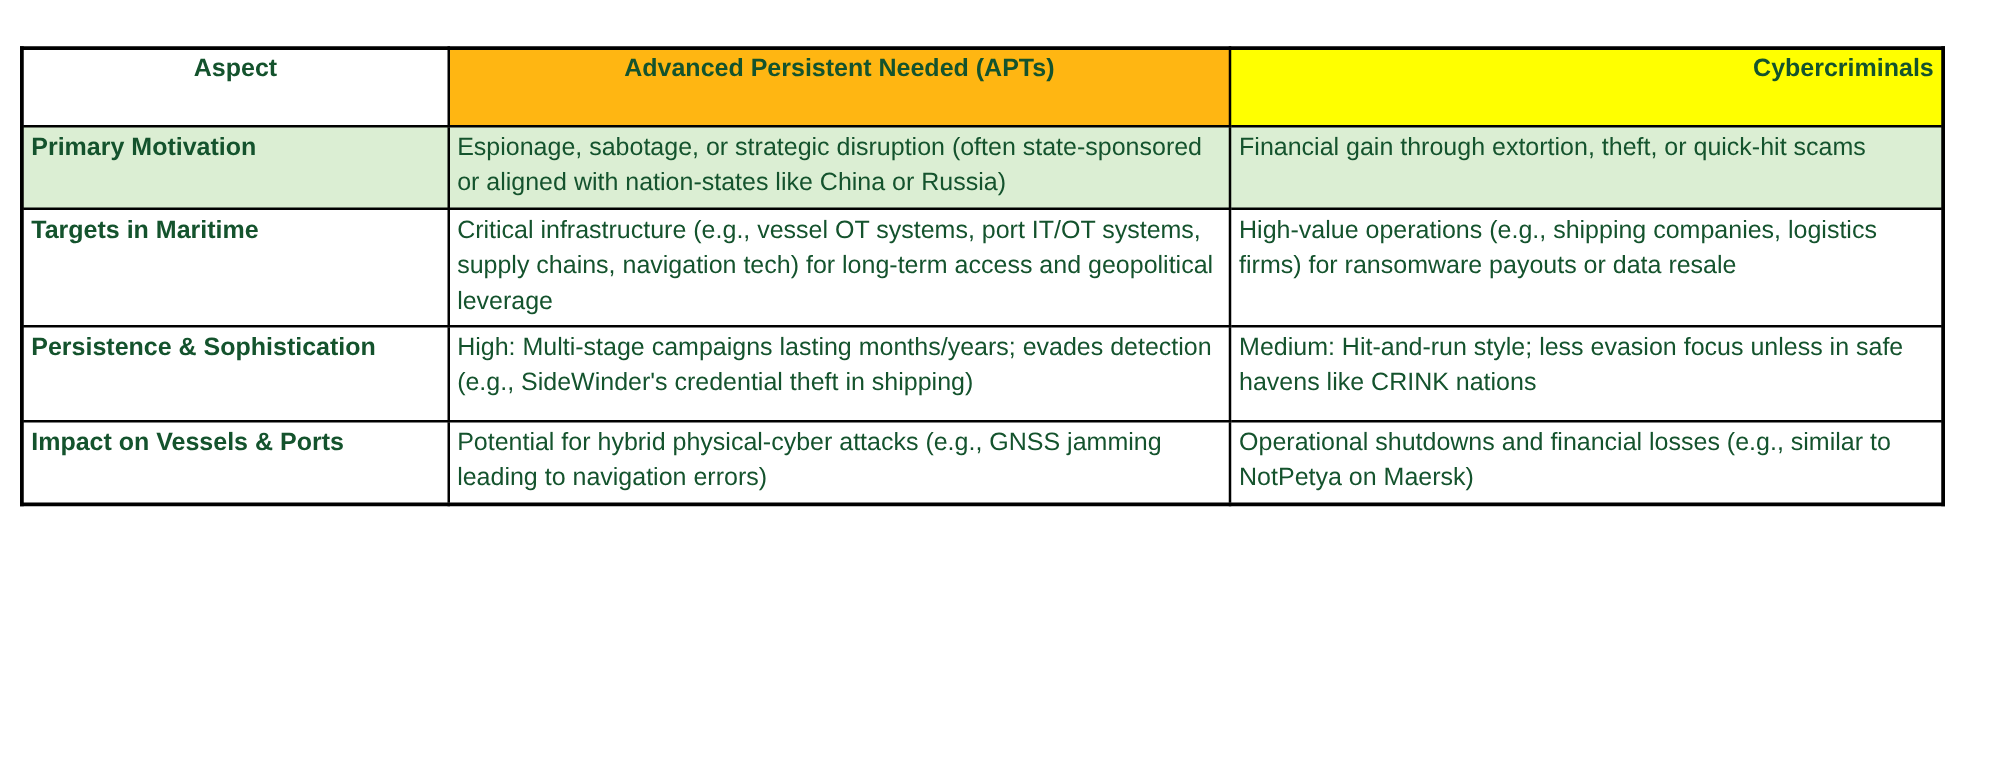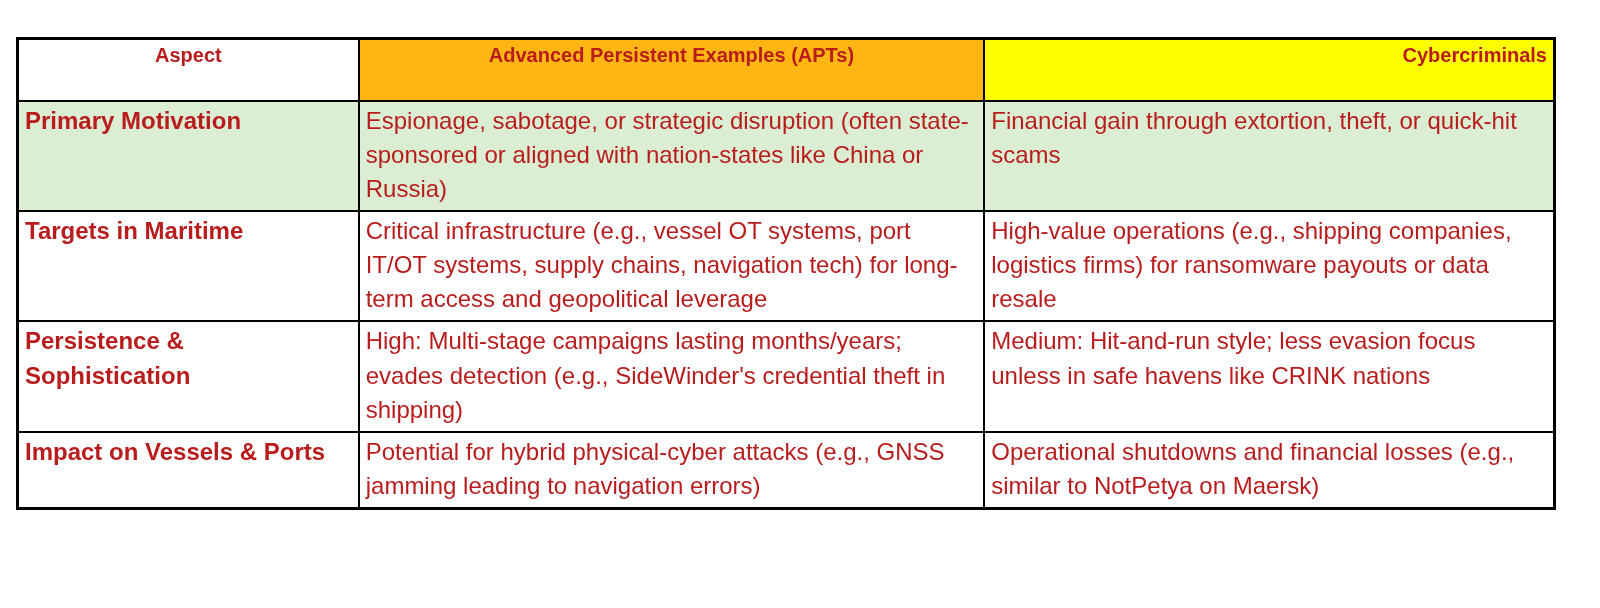--- a/index.html
+++ b/index.html
@@ -21,34 +21,34 @@
     border-collapse: collapse;
     table-layout: fixed;
     border: 3px solid #000000;
   }
   col.c-aspect { width: 22.2%; }
   col.c-apt    { width: 40.7%; }
   col.c-cyber  { width: 37.1%; }
   th, td {
     border: 2px solid #000000;
     vertical-align: top;
-    color: #b91c1c;
+    color: #14532d;
   }
   th {
     font-size: 20px;
     font-weight: bold;
     text-align: center;
     padding: 4px 6px;
     height: 52px;
   }
   th.hdr-aspect { background: #ffffff; }
   th.hdr-apt    { background: #ffb612; }
   th.hdr-cyber  { background: #ffff00; text-align: right; }
   td {
-    font-size: 24px;
+    font-size: 20px;
     line-height: 1.42;
     padding: 2px 6px 4px 6px;
     text-align: left;
     background: #ffffff;
   }
   td.aspect-cell { font-weight: bold; }
   tr.shaded td { background: #dbeed3; }
   
   tbody tr:nth-child(1) td { height: 58px; }
   tbody tr:nth-child(2) td { height: 86px; }
@@ -64,21 +64,21 @@
 <div class="table-wrap">
   <table class="cmp">
     <colgroup>
       <col class="c-aspect">
       <col class="c-apt">
       <col class="c-cyber">
     </colgroup>
     <thead>
       <tr>
         <th class="hdr-aspect">Aspect</th>
-        <th class="hdr-apt">Advanced Persistent Examples (APTs)</th>
+        <th class="hdr-apt">Advanced Persistent Needed (APTs)</th>
         <th class="hdr-cyber">Cybercriminals</th>
       </tr>
     </thead>
     <tbody id="table-body">
         <tr class="shaded">
           <td class="aspect-cell">Primary Motivation</td>
           <td>Espionage, sabotage, or strategic disruption (often state-sponsored or aligned with nation-states like China or Russia)</td>
           <td>Financial gain through extortion, theft, or quick-hit scams</td>
         </tr>
         <tr>

